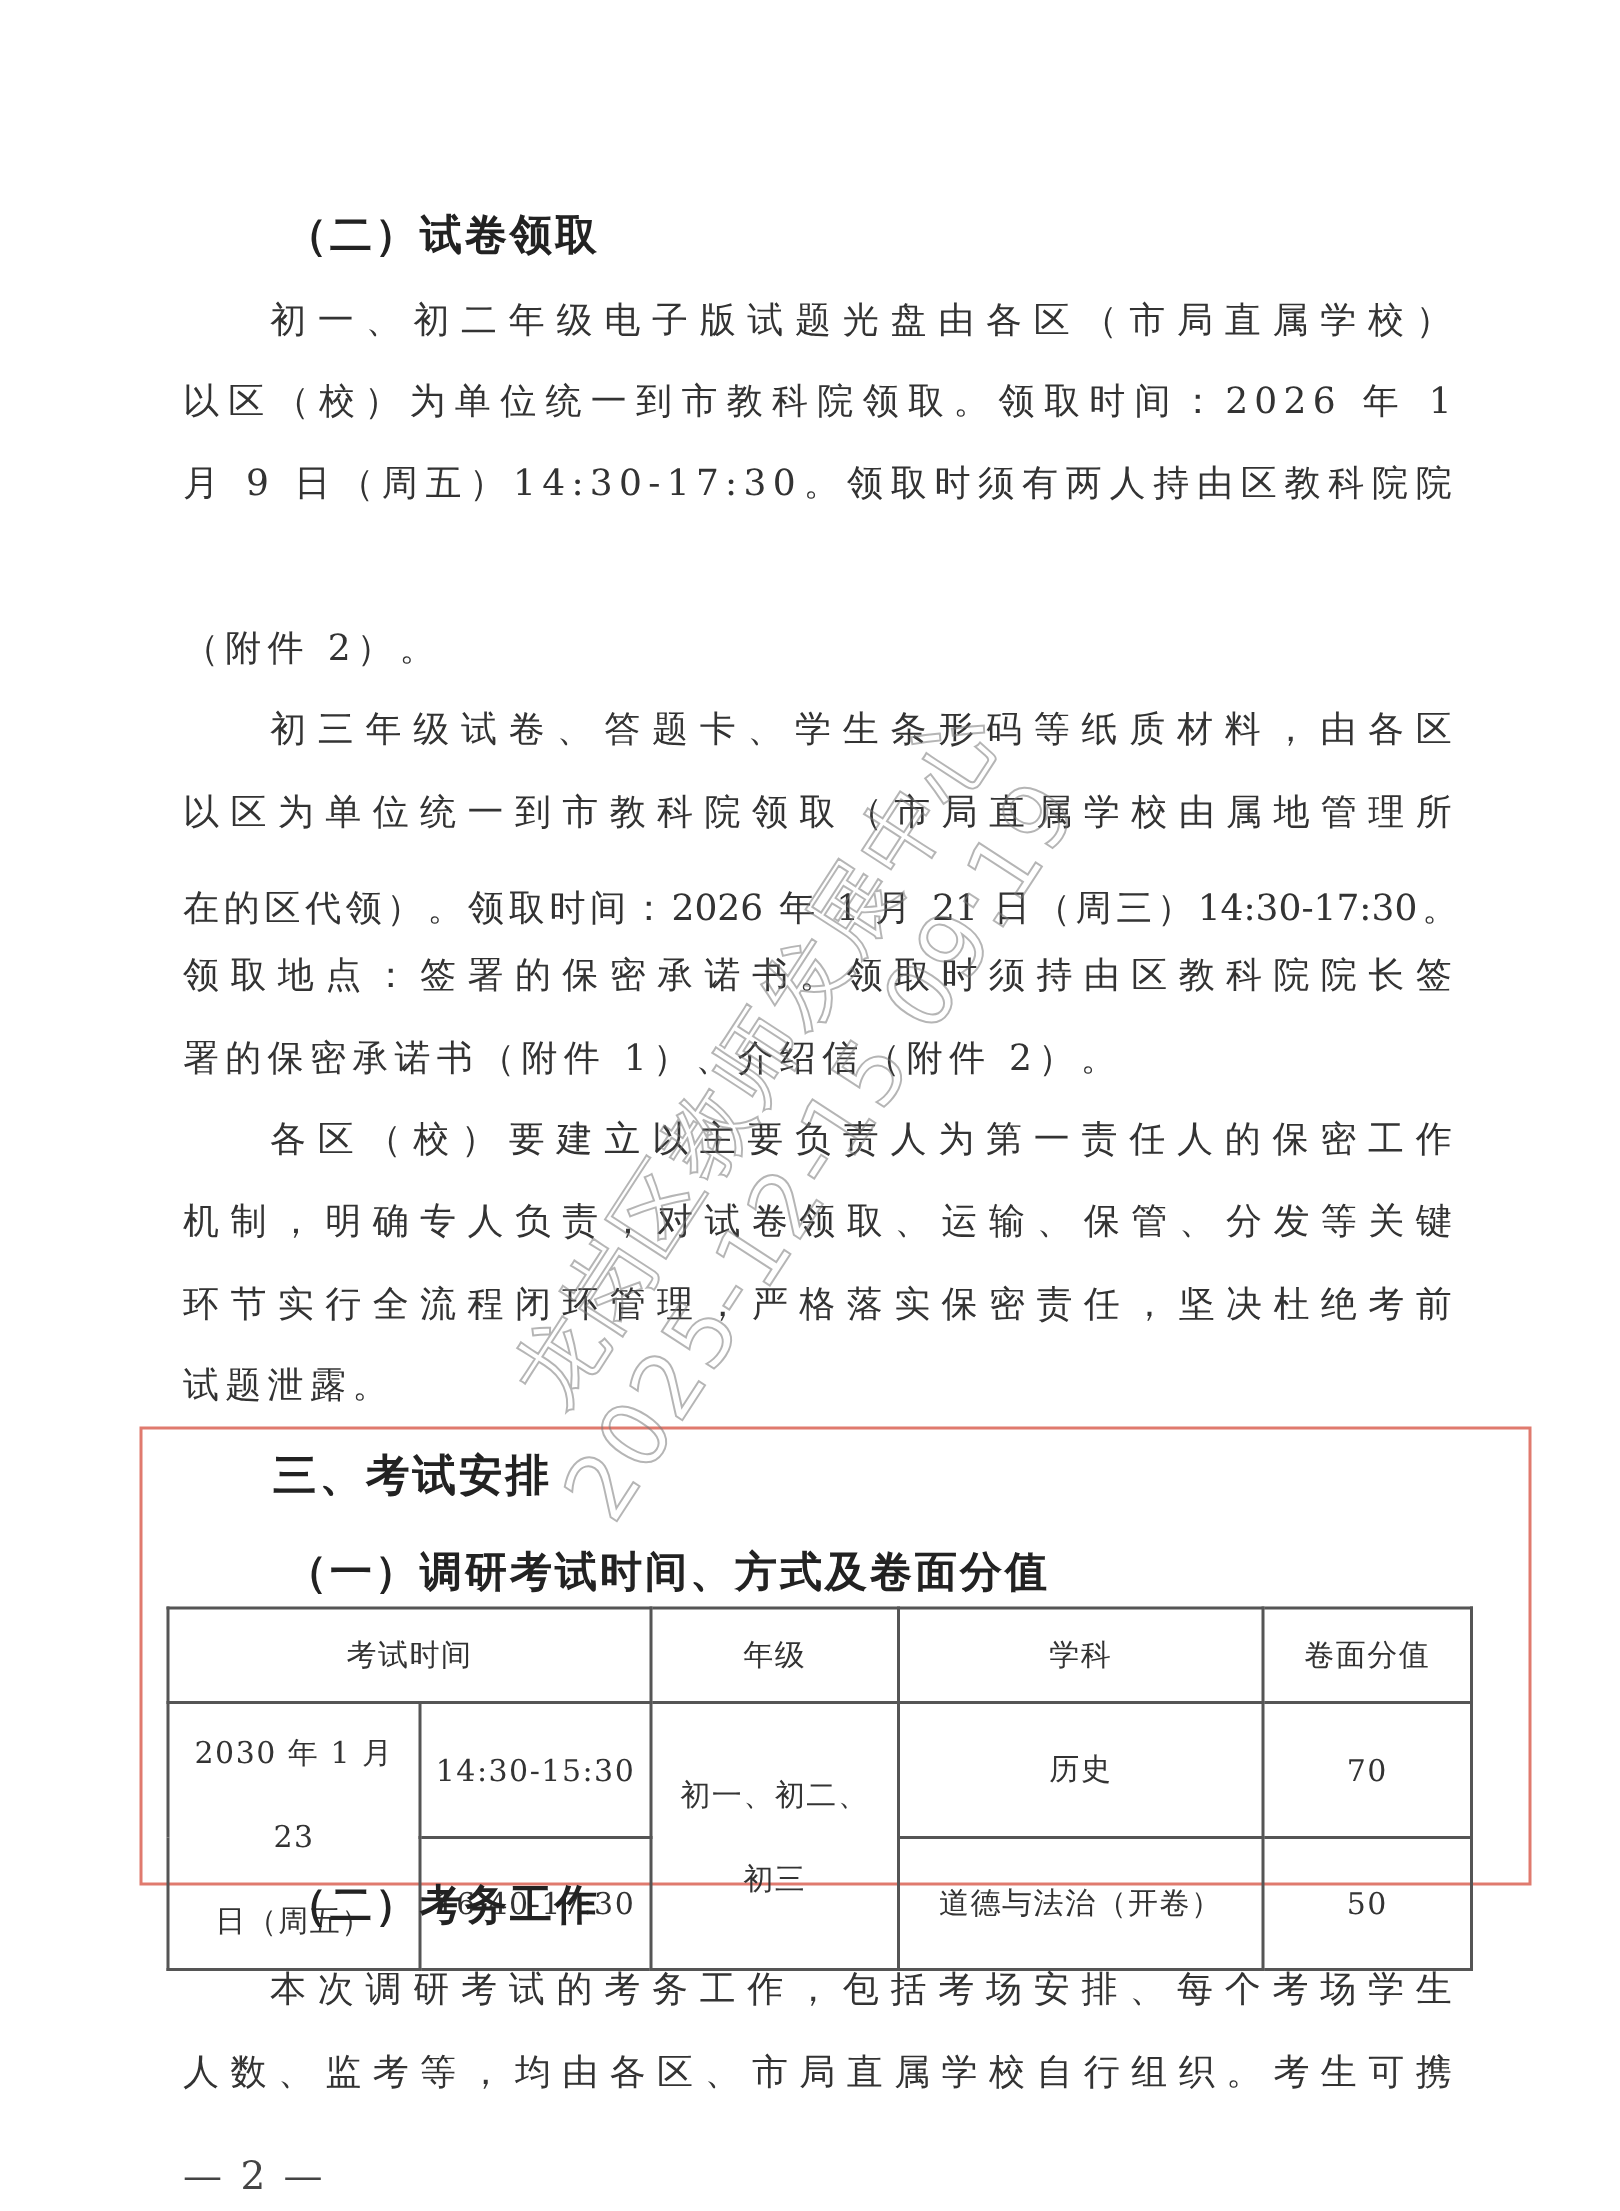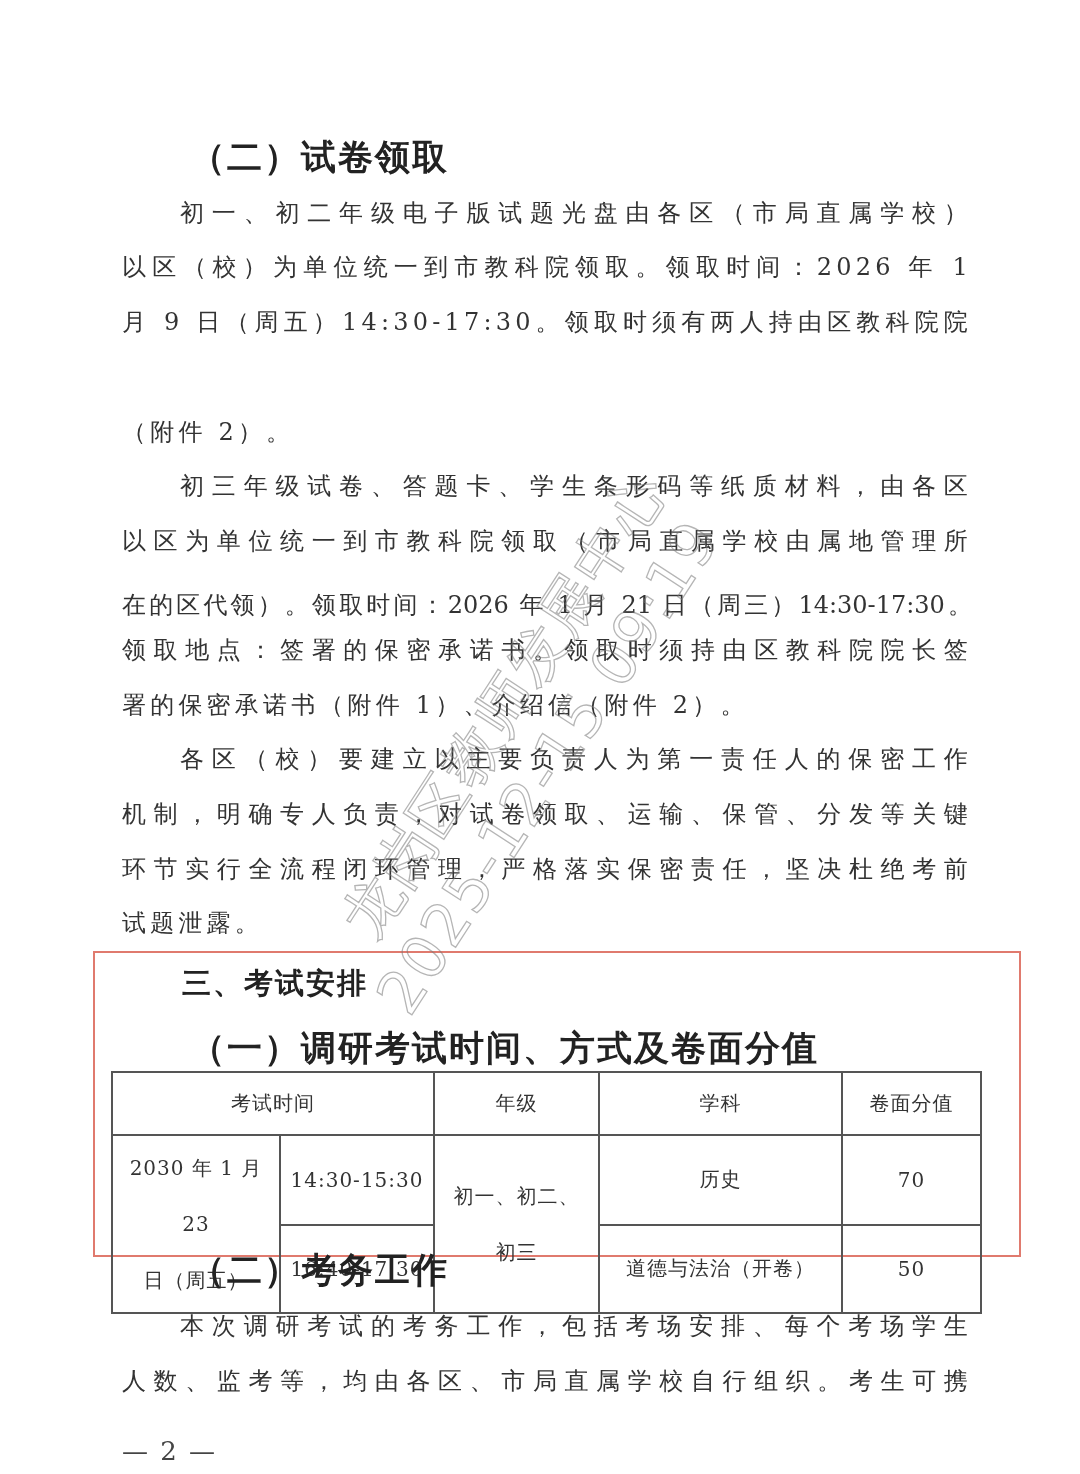--- a/index.html
+++ b/index.html
@@ -30,21 +30,21 @@
       height: 40px;
       white-space: nowrap;
       letter-spacing: 4.2px;
       color: #333;
     }
     .line.indent { left: 180px; width: 792px; }
     .heading {
       position: absolute;
       font-family: "DejaVu Sans", "Liberation Sans", sans-serif;
       font-weight: bold;
-      font-size: 35px;
+      font-size: 28px;
       line-height: 40px;
       white-space: nowrap;
       letter-spacing: 2px;
       color: #222;
     }
     .justify {
       text-align: justify;
       text-align-last: justify;
     }
     

